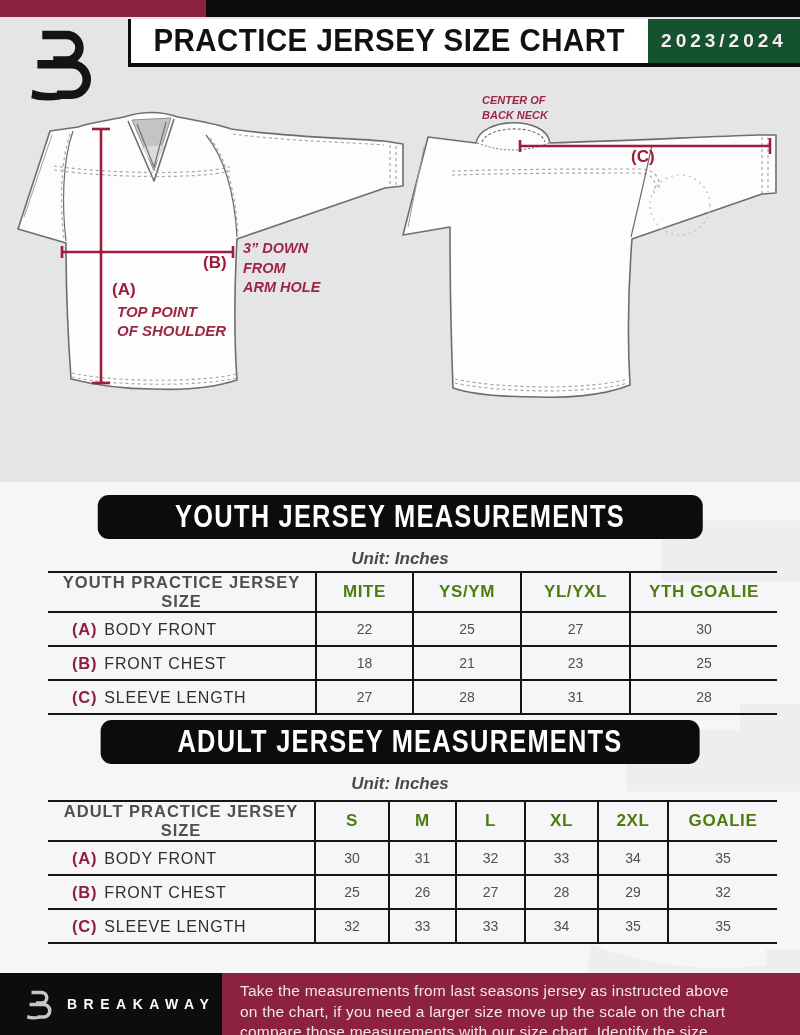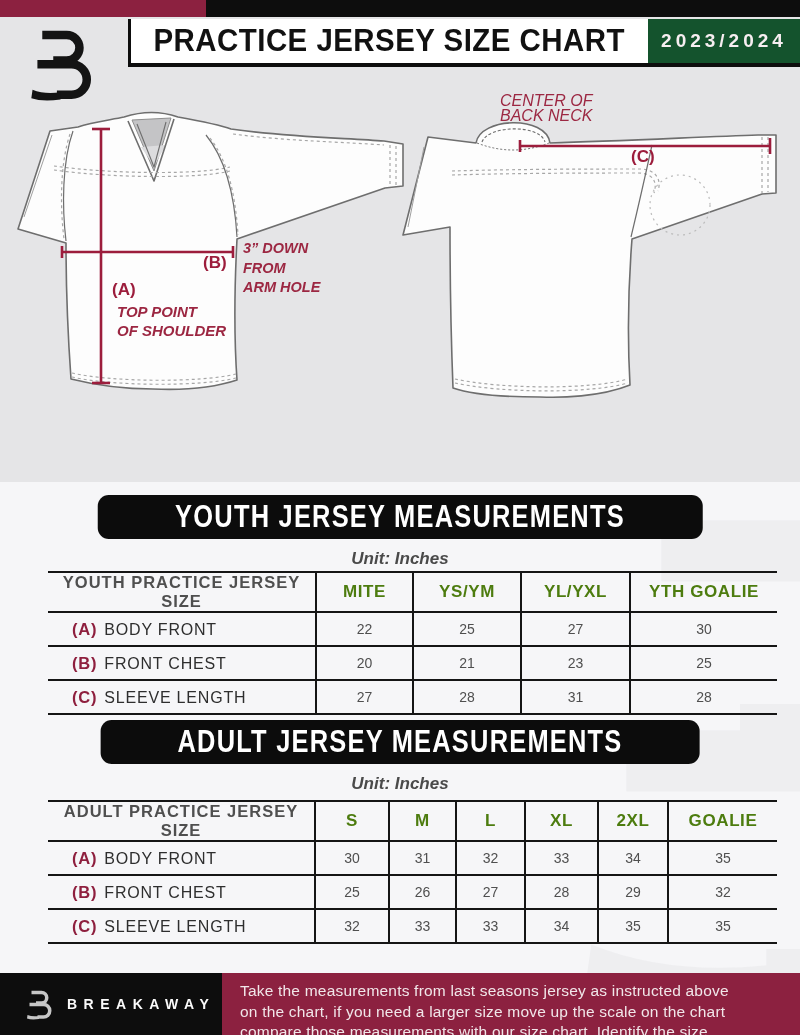--- a/index.html
+++ b/index.html
@@ -28,21 +28,21 @@
     background:#14532d;border-bottom:4px solid #0d0d0d;
     display:flex;align-items:center;justify-content:center;
   }
   .year-text{font-size:19px;font-weight:700;color:#f7eef1;letter-spacing:4px;white-space:nowrap;}
   
   .diagram{position:absolute;left:0;top:67px;width:800px;height:356px;}
   .diag-label{position:absolute;color:#9c2742;font-style:italic;}
   .marker{position:absolute;color:#9c1d3c;font-weight:800;font-size:17px;font-style:normal;}
   .lbl-a-note{left:117px;top:302px;font-size:15px;line-height:19px;font-weight:600;}
   .lbl-b-note{left:243px;top:239px;font-size:14.5px;line-height:19.5px;font-weight:600;}
-  .lbl-c-note{left:500px;top:93px;font-size:16px;line-height:15px;font-weight:400;}
+  .lbl-c-note{left:482px;top:93px;font-size:11px;line-height:15px;font-weight:700;}
   .lbl-a{left:112px;top:280px;}
   .lbl-b{left:203px;top:253px;}
   .lbl-c{left:631px;top:147px;}
   
   .banner{
     position:absolute;left:0;top:423px;width:800px;height:59px;background:#8c2140;
     display:flex;flex-direction:column;align-items:center;justify-content:center;
   }
   .banner div{color:#f2e8ea;font-size:16.5px;line-height:25px;letter-spacing:.3px;text-align:center;}
   
@@ -249,21 +249,21 @@
       <tbody>
         <tr>
           <td class="rowlabel"><span class="key">(A)</span><span>BODY FRONT</span></td>
           <td class="val">22</td>
           <td class="val">25</td>
           <td class="val">27</td>
           <td class="val">30</td>
         </tr>
         <tr>
           <td class="rowlabel"><span class="key">(B)</span><span>FRONT CHEST</span></td>
-          <td class="val">20</td>
+          <td class="val">18</td>
           <td class="val">21</td>
           <td class="val">23</td>
           <td class="val">25</td>
         </tr>
         <tr>
           <td class="rowlabel"><span class="key">(C)</span><span>SLEEVE LENGTH</span></td>
           <td class="val">27</td>
           <td class="val">28</td>
           <td class="val">31</td>
           <td class="val">28</td>

